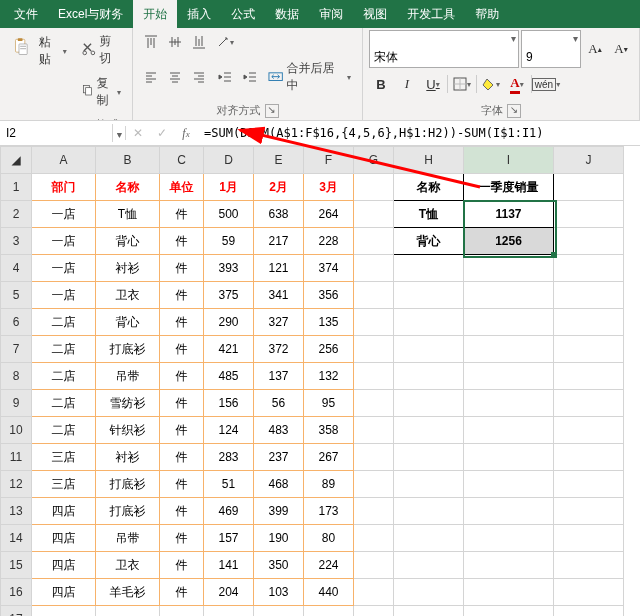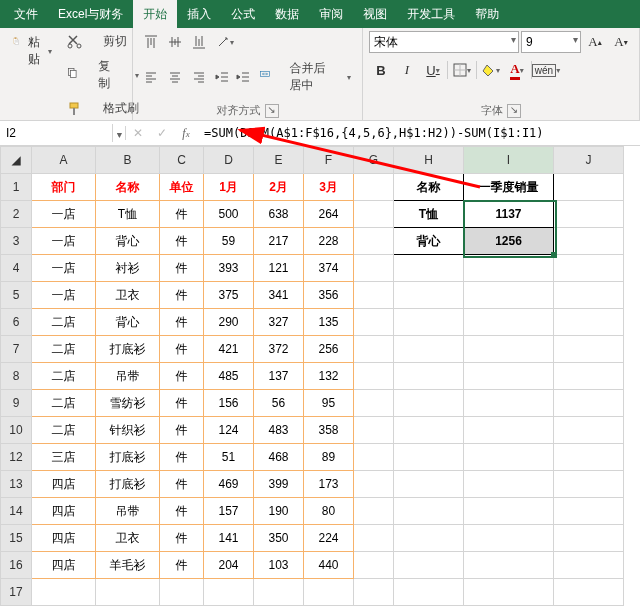--- a/index.html
+++ b/index.html
@@ -5,27 +5,27 @@
   html,body{margin:0;padding:0;font-family:"Microsoft YaHei","SimSun",sans-serif;font-size:12px;background:#fff;color:#333;}
   .ribbon-tabs{background:#217346;height:28px;display:flex;align-items:stretch;color:#fff;padding-left:4px;}
   .ribbon-tabs .tab{padding:6px 10px 4px 10px;font-size:12px;cursor:pointer;}
   .ribbon-tabs .tab.active{background:#f3f2f1;color:#217346;}
   .ribbon{background:#f3f2f1;border-bottom:1px solid #d4d4d4;height:92px;display:flex;overflow:hidden;}
   .group{border-right:1px solid #d4d4d4;padding:2px 6px 0 6px;display:flex;flex-direction:column;justify-content:space-between;}
   .group-body{display:flex;align-items:flex-start;gap:4px;flex:1;}
   .group-label{font-size:11px;color:#666;text-align:center;padding:2px 0;display:flex;justify-content:center;align-items:center;gap:4px;}
   .vstack{display:flex;flex-direction:column;gap:2px;}
   .hstack{display:flex;flex-direction:row;gap:2px;align-items:center;}
-  .btn{display:flex;align-items:center;gap:20px;padding:2px 4px;border:1px solid transparent;font-size:12px;color:#444;}
+  .btn{display:flex;align-items:center;gap:3px;padding:2px 4px;border:1px solid transparent;font-size:12px;color:#444;}
   .bigbtn{display:flex;flex-direction:row;align-items:center;gap:8px;padding:4px 6px;min-width:40px;}
   .ico{width:16px;height:16px;display:inline-block;}
   .ico-big{width:28px;height:28px;display:inline-block;}
   .caret{font-size:8px;color:#666;}
   .dialog-launcher{font-size:10px;color:#666;border:1px solid #aaa;width:12px;height:12px;line-height:10px;text-align:center;}
-  .sel{border:1px solid #ababab;background:#fff;font-size:12px;height:20px;padding:0 14px 0 4px;appearance:none;position:relative;}
+  .sel{border:1px solid #ababab;background:#fff;font-size:12px;height:20px;padding:16px 14px 0 4px;appearance:none;position:relative;}
   .selwrap{position:relative;display:inline-block;}
   .selwrap::after{content:"▾";position:absolute;right:3px;top:3px;font-size:10px;color:#666;pointer-events:none;}
   .sq{width:22px;height:22px;border:1px solid transparent;display:flex;align-items:center;justify-content:center;font-size:13px;}
   .namebox-row{display:flex;align-items:center;border-bottom:1px solid #d4d4d4;height:24px;background:#fff;}
   .namebox{width:100px;border:none;border-right:1px solid #d4d4d4;padding:2px 6px;font-size:12px;}
   .fx-btn{width:24px;text-align:center;color:#666;}
   .formula{flex:1;border:none;padding:2px 6px;font-size:12px;font-family:Consolas,monospace;color:#000;}
   .sheet{position:relative;}
   table.grid{border-collapse:collapse;table-layout:fixed;}
   table.grid th,table.grid td{border:1px solid #d4d4d4;font-size:12px;text-align:center;height:24px;overflow:hidden;background:#fff;}
@@ -392,20 +392,33 @@
           <td class="cell-orange">件</td>
           <td class="cell-orange">124</td>
           <td class="cell-orange">483</td>
           <td class="cell-orange">358</td>
           <td></td>
           <td></td>
           <td></td>
           <td></td>
         </tr>
         <tr>
+          <th class="rowhdr">11</th>
+          <td class="cell-orange">三店</td>
+          <td class="cell-orange">衬衫</td>
+          <td class="cell-orange">件</td>
+          <td class="cell-orange">283</td>
+          <td class="cell-orange">237</td>
+          <td class="cell-orange">267</td>
+          <td></td>
+          <td></td>
+          <td></td>
+          <td></td>
+        </tr>
+        <tr>
           <th class="rowhdr">12</th>
           <td class="cell-orange">三店</td>
           <td class="cell-orange">打底衫</td>
           <td class="cell-orange">件</td>
           <td class="cell-orange">51</td>
           <td class="cell-orange">468</td>
           <td class="cell-orange">89</td>
           <td></td>
           <td></td>
           <td></td>

